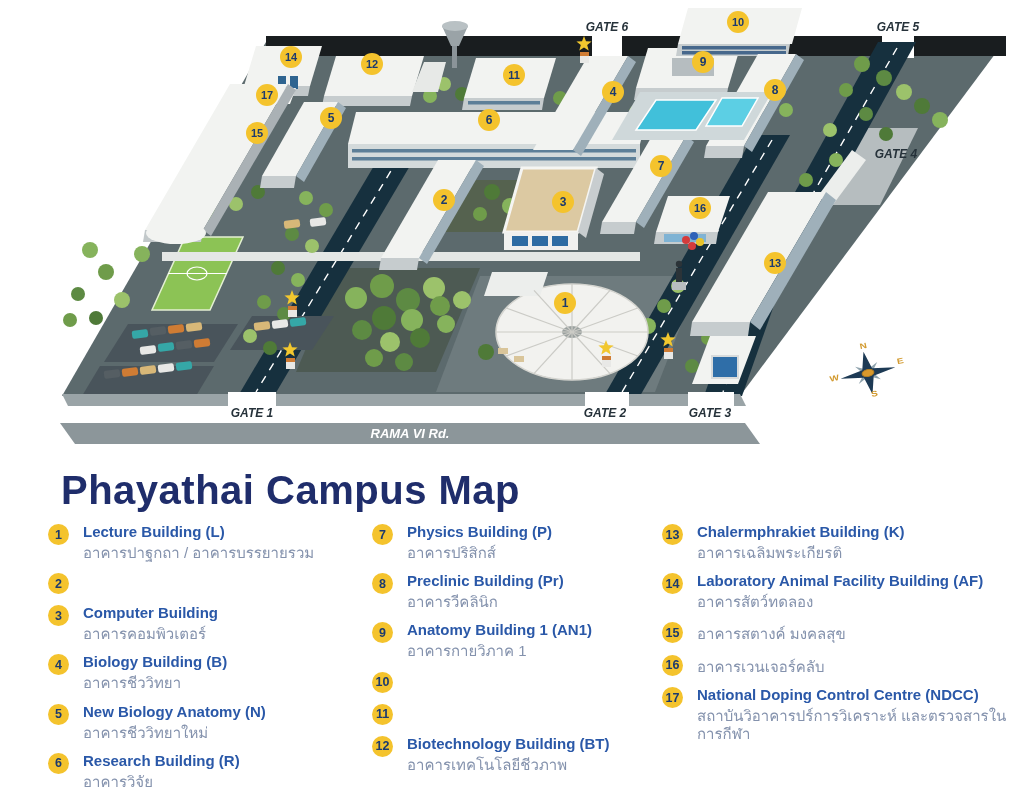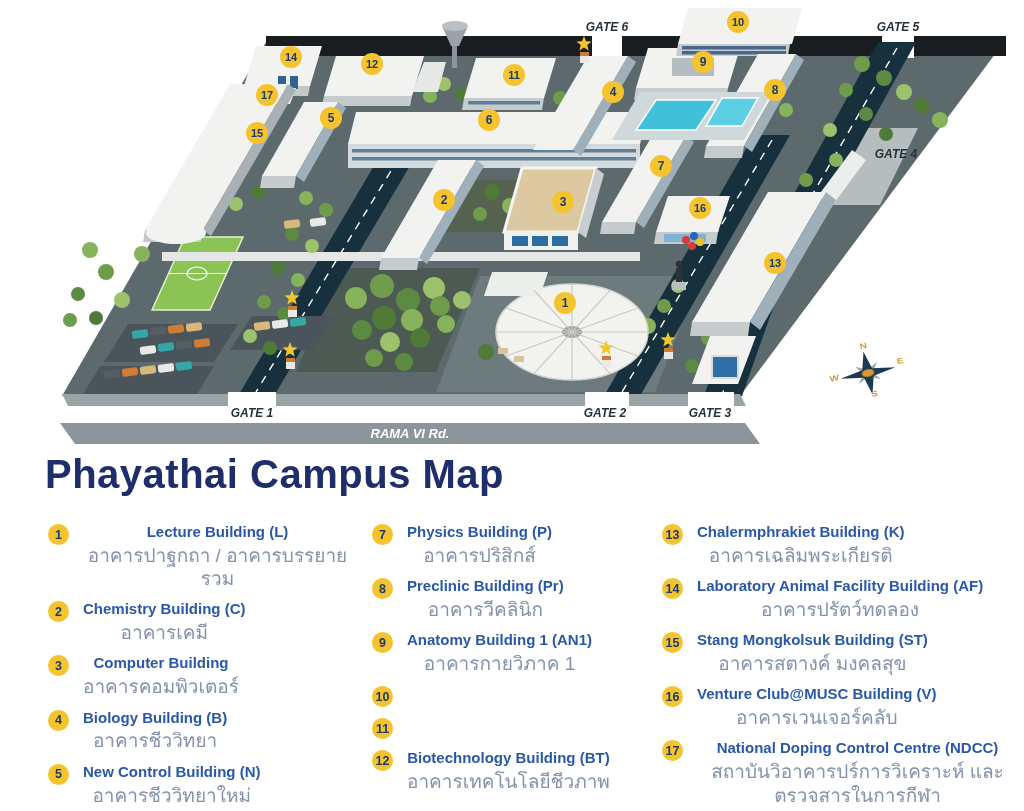--- a/index.html
+++ b/index.html
@@ -1,33 +1,33 @@
 <!DOCTYPE html>
 <html><head>
 <meta charset="utf-8">
 <style>
   html,body{margin:0;padding:0;background:#ffffff;}
   body{width:1024px;height:811px;overflow:hidden;position:relative;
        font-family:"Liberation Sans", sans-serif;}
   .map-wrap{position:absolute;left:0;top:0;width:1024px;height:450px;}
   .map-wrap svg{position:absolute;left:0;top:0;}
-  .page-title{position:absolute;left:45px;top:452px;margin:0;
+  .page-title{position:absolute;left:45px;top:452px;margin:16px;
       font-size:40px;font-weight:700;letter-spacing:.5px;color:#1f2d6b;}
   .legend{position:absolute;left:0;top:524px;width:1024px;}
   .legend-col{position:absolute;top:0;}
   .legend-col.c1{left:48px;width:304px;}
   .legend-col.c2{left:372px;width:278px;}
   .legend-col.c3{left:662px;width:356px;}
   .legend-item{display:flex;align-items:flex-start;margin-bottom:11px;}
   .badge{flex:0 0 auto;width:21px;height:21px;border-radius:50%;
       background:#f4c32d;color:#1c3a6e;font-size:12.5px;font-weight:700;
       display:flex;align-items:center;justify-content:center;margin-top:0;}
-  .ltext{margin-left:14px;text-align:center;}
+  .ltext{margin-left:14px;}
   .en{font-size:15px;font-weight:700;color:#2a58a8;line-height:1.13;}
-  .th{font-size:19px;color:#8492ad;line-height:1.22;margin-top:3px;}
+  .th{font-size:15px;color:#8492ad;line-height:1.22;margin-top:3px;}
   .gate-label{font-size:12px;font-weight:700;font-style:italic;fill:#26323a;}
   .road-label{font-size:13px;font-weight:700;font-style:italic;fill:#ffffff;}
   .marker-num{font-weight:700;fill:#1c3a6e;}
 </style>
 </head>
 <body>
 
 <div class="map-wrap">
 <svg id="map-svg" width="1024" height="450" viewBox="0 0 1024 450">
 
@@ -384,43 +384,39 @@
   <div class="legend-col c1">
       <div class="legend-item">
         <span class="badge">1</span>
         <div class="ltext">
           <div class="en">Lecture Building (L)</div>
           <div class="th">อาคารปาฐกถา / อาคารบรรยายรวม</div>
         </div>
       </div>
       <div class="legend-item">
         <span class="badge">2</span>
-        <div class="ltext">
-          <div class="en">Chemistry Building (C)</div>
-          <div class="th">อาคารเคมี</div>
-        </div>
       </div>
       <div class="legend-item">
         <span class="badge">3</span>
         <div class="ltext">
           <div class="en">Computer Building</div>
           <div class="th">อาคารคอมพิวเตอร์</div>
         </div>
       </div>
       <div class="legend-item">
         <span class="badge">4</span>
         <div class="ltext">
           <div class="en">Biology Building (B)</div>
           <div class="th">อาคารชีววิทยา</div>
         </div>
       </div>
       <div class="legend-item">
         <span class="badge">5</span>
         <div class="ltext">
-          <div class="en">New Control Building (N)</div>
+          <div class="en">New Biology Anatomy (N)</div>
           <div class="th">อาคารชีววิทยาใหม่</div>
         </div>
       </div>
       <div class="legend-item">
         <span class="badge">6</span>
         <div class="ltext">
           <div class="en">Research Building (R)</div>
           <div class="th">อาคารวิจัย</div>
         </div>
       </div>
@@ -466,34 +462,32 @@
         <span class="badge">13</span>
         <div class="ltext">
           <div class="en">Chalermphrakiet Building (K)</div>
           <div class="th">อาคารเฉลิมพระเกียรติ</div>
         </div>
       </div>
       <div class="legend-item">
         <span class="badge">14</span>
         <div class="ltext">
           <div class="en">Laboratory Animal Facility Building (AF)</div>
-          <div class="th">อาคารปรัตว์ทดลอง</div>
+          <div class="th">อาคารสัตว์ทดลอง</div>
         </div>
       </div>
       <div class="legend-item">
         <span class="badge">15</span>
         <div class="ltext">
-          <div class="en">Stang Mongkolsuk Building (ST)</div>
           <div class="th">อาคารสตางค์ มงคลสุข</div>
         </div>
       </div>
       <div class="legend-item">
         <span class="badge">16</span>
         <div class="ltext">
-          <div class="en">Venture Club@MUSC Building (V)</div>
           <div class="th">อาคารเวนเจอร์คลับ</div>
         </div>
       </div>
       <div class="legend-item">
         <span class="badge">17</span>
         <div class="ltext">
           <div class="en">National Doping Control Centre (NDCC)</div>
           <div class="th">สถาบันวิอาคารปร์การวิเคราะห์ และตรวจสารในการกีฬา</div>
         </div>
       </div>

